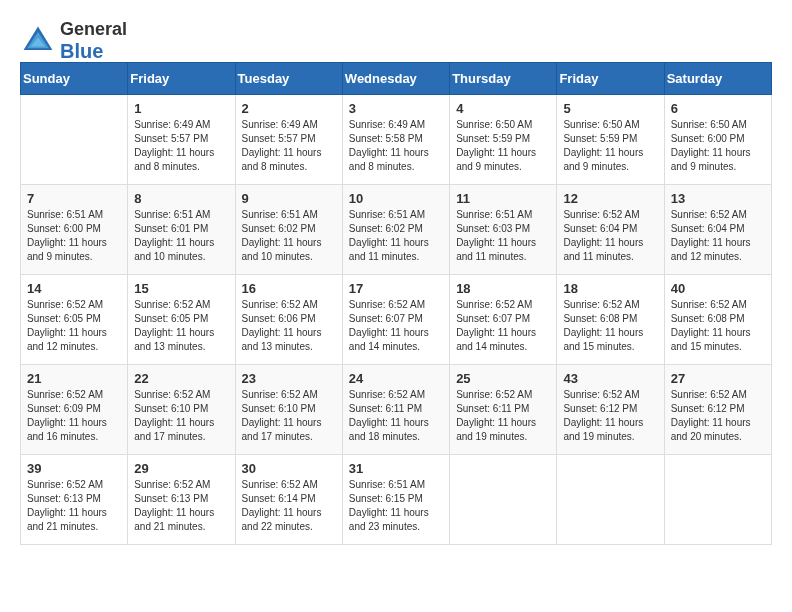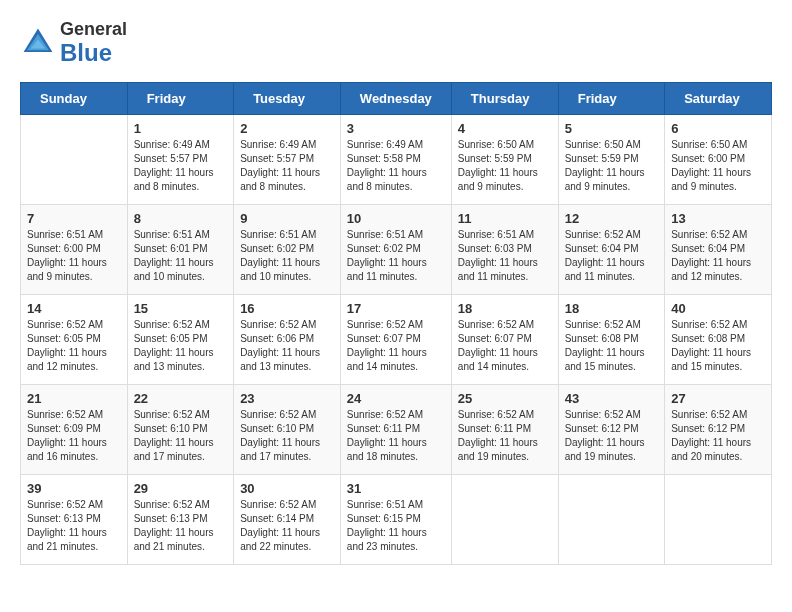--- a/index.html
+++ b/index.html
@@ -7,39 +7,38 @@
       font-family: Arial, sans-serif;
       background: #fff;
       width: 792px;
       min-height: 612px;
       padding: 20px;
     }
     .header {
       display: flex;
       justify-content: space-between;
       align-items: flex-start;
-      margin-bottom: 16px;
     }
     .logo {
       display: flex;
       align-items: center;
       gap: 4px;
     }
     .logo-text {
       display: flex;
       flex-direction: column;
       line-height: 1.1;
     }
     .logo-general {
       font-size: 18px;
       font-weight: bold;
       color: #333;
     }
     .logo-blue {
-      font-size: 24px;
+      font-size: 20px;
       font-weight: bold;
       color: #2a6db5;
     }
     .logo-icon {
       width: 36px;
       height: 36px;
     }
     .title-section {
       text-align: right;
     }
@@ -55,21 +54,21 @@
     .calendar {
       width: 100%;
       border-collapse: collapse;
       font-size: 11px;
     }
     .calendar thead tr {
       background-color: #2a6db5;
       color: #fff;
     }
     .calendar thead th {
-      padding: 8px 19px;
+      padding: 8px 2px;
       text-align: left;
       font-size: 13px;
       font-weight: bold;
       border: 1px solid #1a5a9a;
     }
     .calendar tbody td {
       vertical-align: top;
       padding: 6px 6px;
       border: 1px solid #ddd;
       height: 90px;

